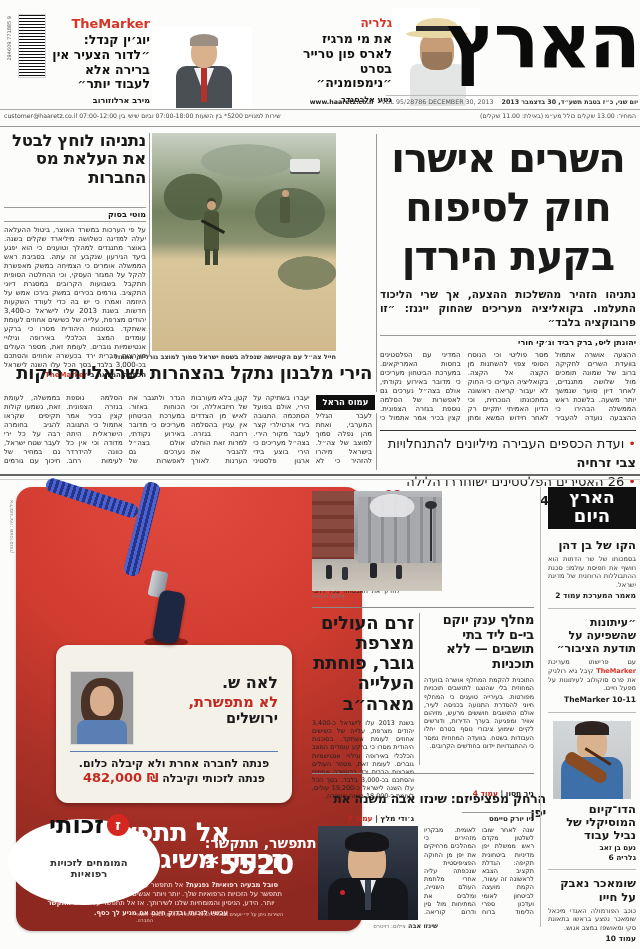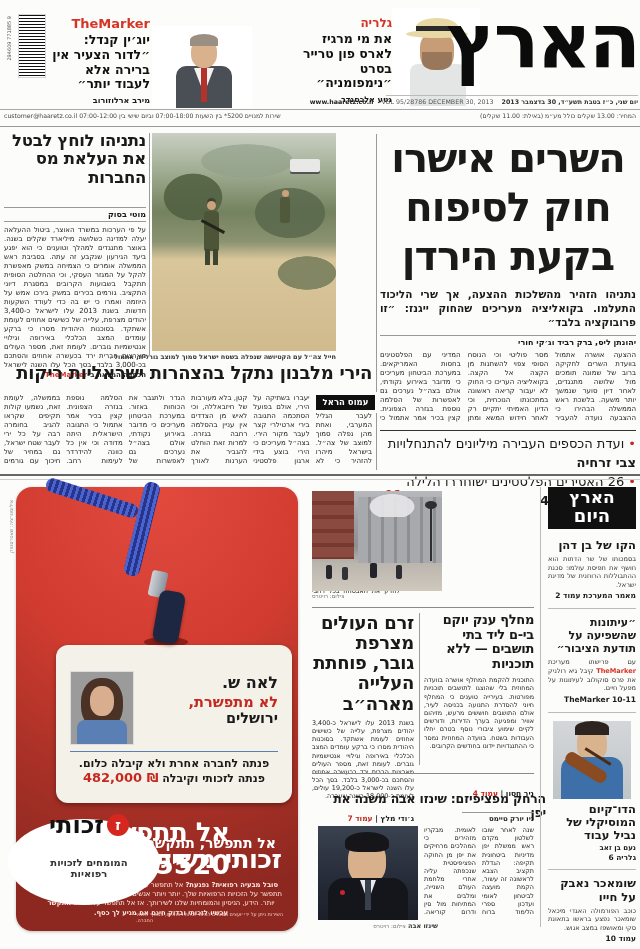--- a/index.html
+++ b/index.html
@@ -167,21 +167,21 @@
         <span>26 האסירים הפלסטינים ישוחררו הלילה</span> <b>ג׳קי חורי</b> <b>עמ׳ 4</b>
       </div>
     </div>
   </div>
 
   <div class="abs" style="left:0;top:474px;width:640px;border-top:2px solid #666;"></div>
   <div class="abs rule" style="left:0;top:479px;width:640px;border-color:#ccc;"></div>
 
   <div class="abs tiny" style="left:8px;top:500px;writing-mode:vertical-rl;transform:rotate(180deg);font-size:5px;color:#888;">אילוסטרציה: שאטרסטוק</div>
 
-  <div class="abs ad" style="left:16px;top:487px;width:282px;height:444px;text-decoration:underline;">
+  <div class="abs ad" style="left:16px;top:487px;width:346px;height:444px;text-decoration:underline;">
 
     <div class="shape zip" style="left:28px;top:4px;width:96px;height:14px;transform:rotate(18deg);"></div>
     <div class="shape zip" style="left:118px;top:-6px;width:16px;height:96px;transform:rotate(14deg);"></div>
     <div class="shape" style="left:134px;top:84px;width:16px;height:26px;background:linear-gradient(90deg,#cfd3d8,#8b929c);border-radius:3px;transform:rotate(12deg);"></div>
     <div class="shape" style="left:140px;top:104px;width:26px;height:52px;background:#1d2742;border-radius:8px;transform:rotate(10deg);box-shadow:0 2px 4px rgba(0,0,0,.4);z-index:4;"></div>
     <div class="shape" style="left:128px;top:150px;width:44px;height:10px;background:#8f1f18;border-radius:50%;z-index:2;"></div>
 
     <div class="abs card" style="left:40px;top:158px;width:236px;height:158px;z-index:3;">
       <div class="photo" style="left:14px;top:26px;width:62px;height:72px;background:#9b9b9b;border:1px solid #ddd;">
         <div class="shape" style="left:10px;top:6px;width:42px;height:52px;background:#4a3226;border-radius:45%;"></div>

